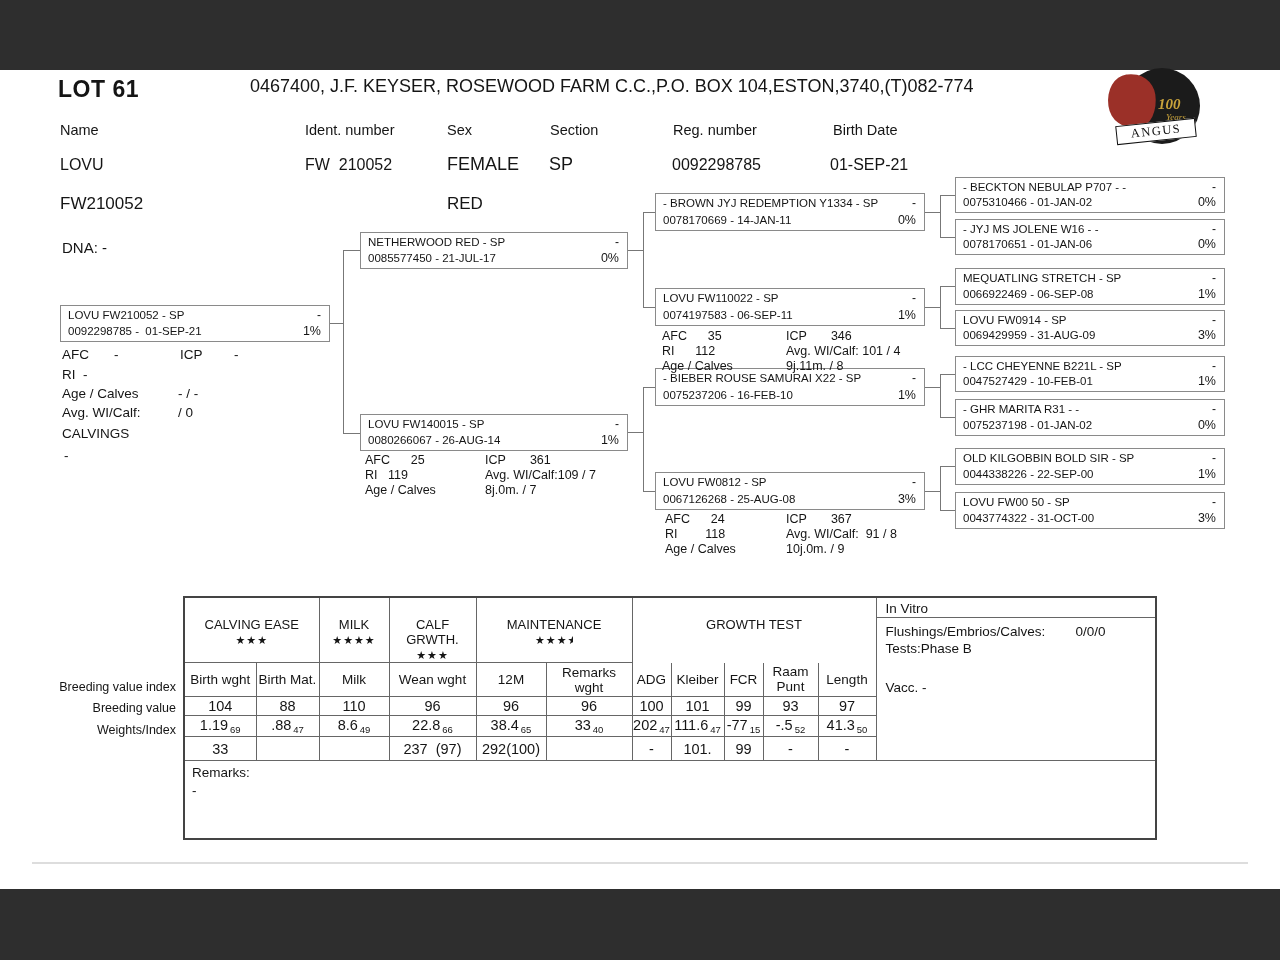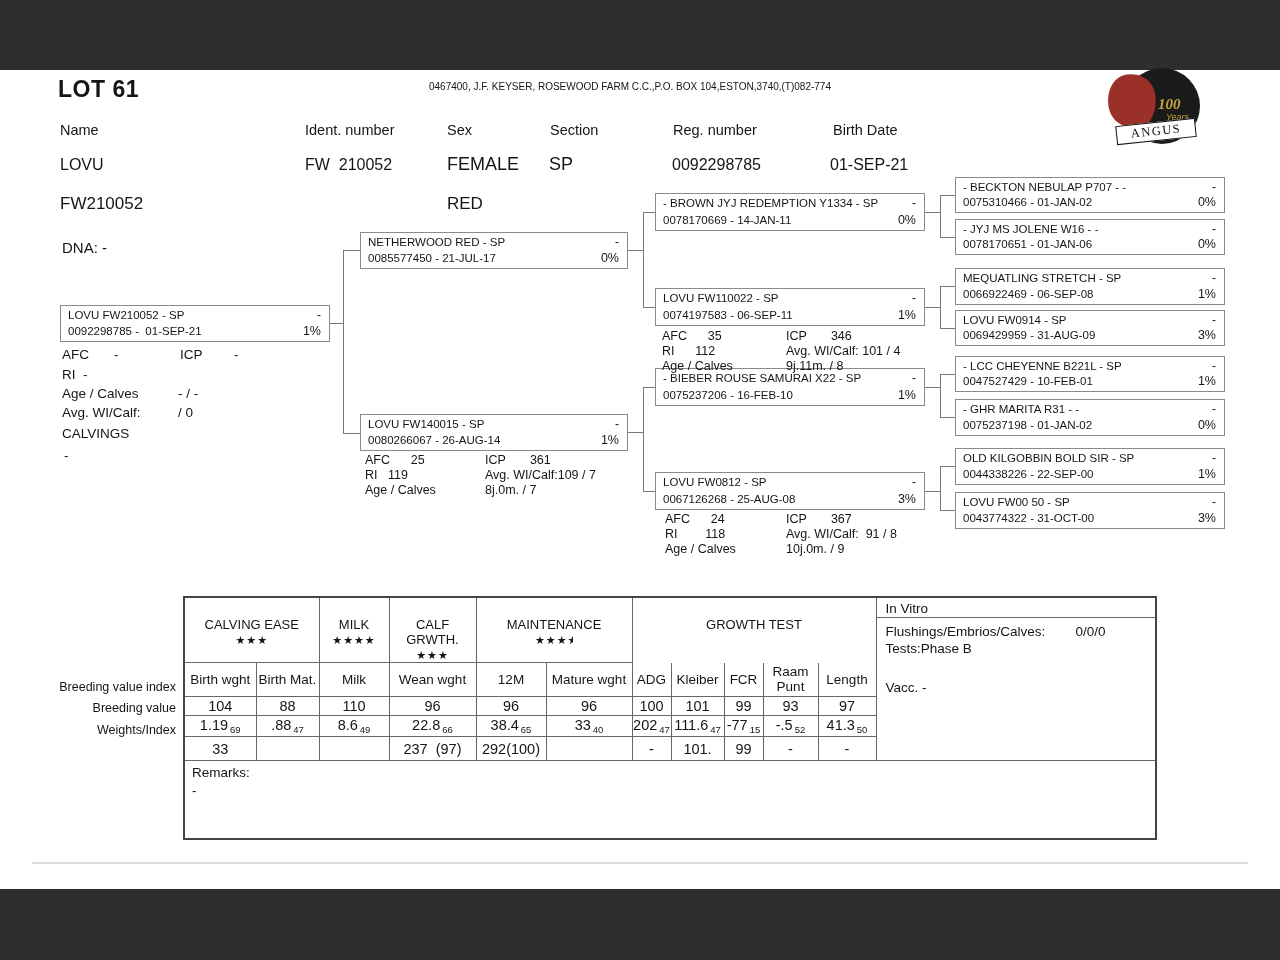--- a/index.html
+++ b/index.html
@@ -7,36 +7,36 @@
           font-family:"Liberation Sans",sans-serif;color:#151515;}
   .abs{position:absolute;}
   .pre{white-space:pre;}
   .bar{position:absolute;left:0;width:1280px;background:#2e2e2e;}
   #topbar{top:0;height:70px;}
   #botbar{top:889px;height:71px;}
   #separator{position:absolute;left:32px;top:862px;width:1216px;height:2px;background:#dddddd;}
 
   
   #lot{left:58px;top:76px;font-size:23px;font-weight:bold;letter-spacing:.5px;}
-  #addr{left:250px;top:77px;width:760px;text-align:center;font-size:10px;line-height:19px;}
+  #addr{left:250px;top:77px;width:760px;text-align:left;font-size:18px;line-height:19px;}
   .flabel{top:122px;font-size:14.5px;}
   .fval{top:156px;font-size:16px;}
   .big{font-size:18px;}
   #name2{left:60px;top:194px;font-size:17px;}
   #colorval{left:447px;top:194px;font-size:17px;}
   #dna{left:62px;top:239px;font-size:15px;}
 
   
   #logo{left:1106px;top:66px;width:94px;height:86px;}
   #logo .circle{position:absolute;left:18px;top:2px;width:76px;height:76px;border-radius:50%;background:#1b1b1b;}
   #logo .red{position:absolute;left:2px;top:8px;width:48px;height:54px;background:#9b3028;
              border-radius:46% 52% 42% 52% / 52% 44% 56% 46%;transform:rotate(-8deg);}
   #logo .h100{position:absolute;left:52px;top:30px;font-family:"Liberation Serif",serif;
               font-weight:bold;font-style:italic;color:#c9a33b;font-size:15px;}
-  #logo .yrs{position:absolute;left:60px;top:46px;font-family:Liberation Sans, sans-serif;
+  #logo .yrs{position:absolute;left:60px;top:46px;font-family:Liberation Serif, serif;
              font-style:italic;color:#c9a33b;font-size:9px;}
   #logo .banner{position:absolute;left:10px;top:56px;width:78px;height:17px;background:#ffffff;
                 border:1.5px solid #111;transform:rotate(-6deg);text-align:center;
                 font-family:"Liberation Serif",serif;font-size:12.5px;letter-spacing:1.5px;line-height:16px;color:#111;}
 
   
   .pbox{position:absolute;border:1px solid #8a8a8a;background:#fff;box-sizing:border-box;
         padding:2px 8px 2px 7px;display:flex;flex-direction:column;justify-content:space-between;}
   .prow{display:flex;justify-content:space-between;line-height:15px;}
   .pname,.pid{font-size:11.5px;white-space:pre;}
@@ -385,21 +385,21 @@
           <div class="iv-vacc">Vacc. -</div>
         </div>
       </td>
     </tr>
     <tr class="sub" style="height:34px">
       <td>Birth wght</td>
       <td>Birth Mat.</td>
       <td>Milk</td>
       <td>Wean wght</td>
       <td>12M</td>
-      <td>Mature wght</td>
+      <td>Remarks wght</td>
       <td>ADG</td>
       <td>Kleiber</td>
       <td>FCR</td>
       <td>Raam Punt</td>
       <td>Length</td>
     </tr>
     <tr class="dat" style="height:19px">
       <td>104</td>
       <td>88</td>
       <td>110</td>

